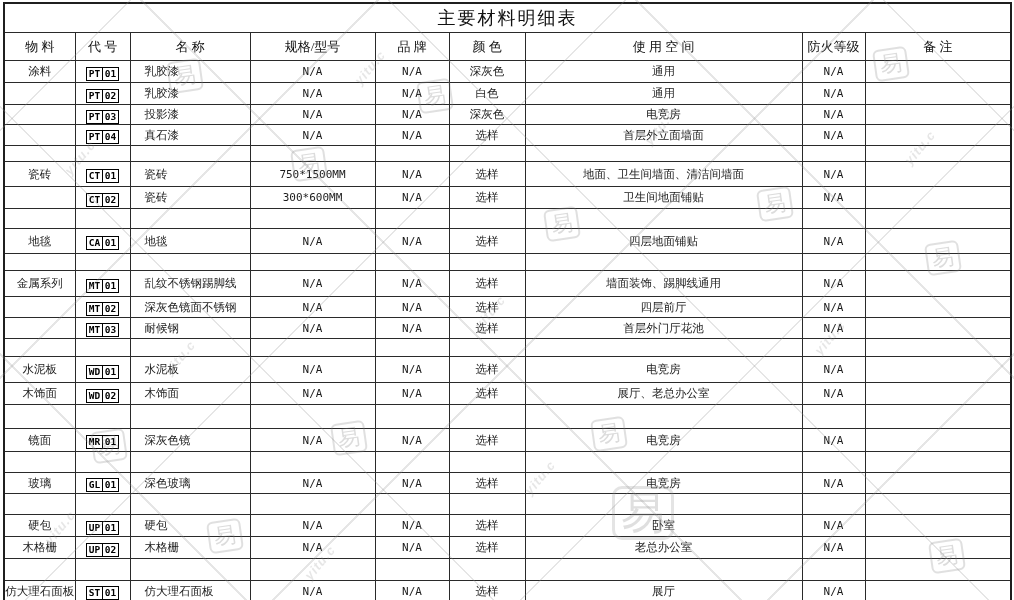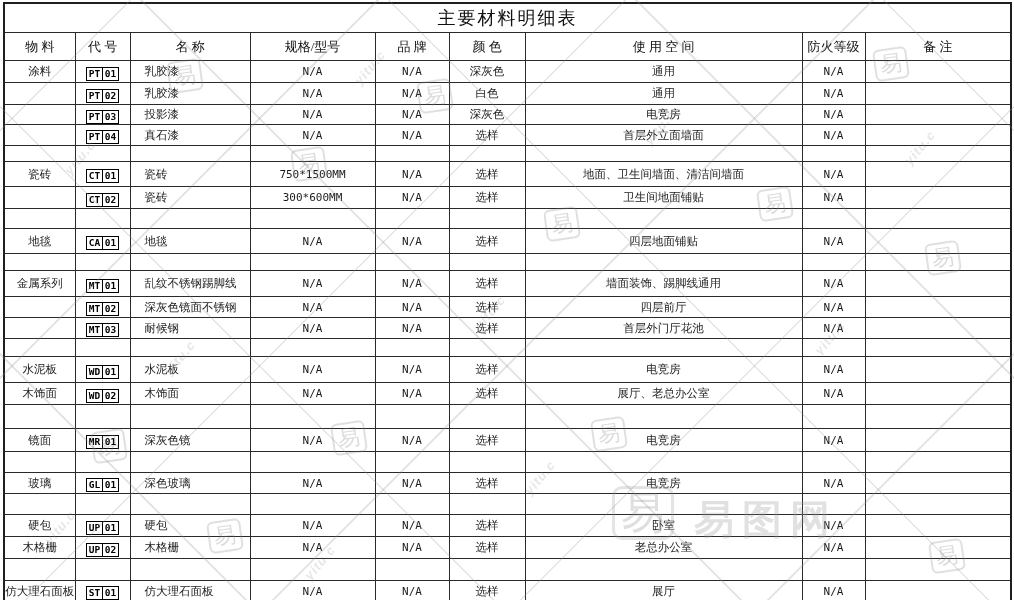--- a/index.html
+++ b/index.html
@@ -478,21 +478,20 @@
           <td class="c-color">选样</td>
           <td class="c-space">展厅</td>
           <td class="c-fire">N/A</td>
           <td class="c-note"></td>
         </tr>
       </tbody>
   </table>
 
   <div class="watermark">
     <span class="wm-big-glyph">易</span>
-    <span class="wm-big-text">易图网</span>
   <span class="wm-glyph" style="left: 168px; top: 60px;">易</span>
       <span class="wm-glyph" style="left: 418px; top: 80px;">易</span>
       <span class="wm-glyph" style="left: 292px; top: 148px;">易</span>
       <span class="wm-glyph" style="left: 545px; top: 208px;">易</span>
       <span class="wm-glyph" style="left: 874px; top: 48px;">易</span>
       <span class="wm-glyph" style="left: 758px; top: 188px;">易</span>
       <span class="wm-glyph" style="left: 92px; top: 430px;">易</span>
       <span class="wm-glyph" style="left: 332px; top: 422px;">易</span>
       <span class="wm-glyph" style="left: 592px; top: 418px;">易</span>
       <span class="wm-glyph" style="left: 208px; top: 520px;">易</span>

